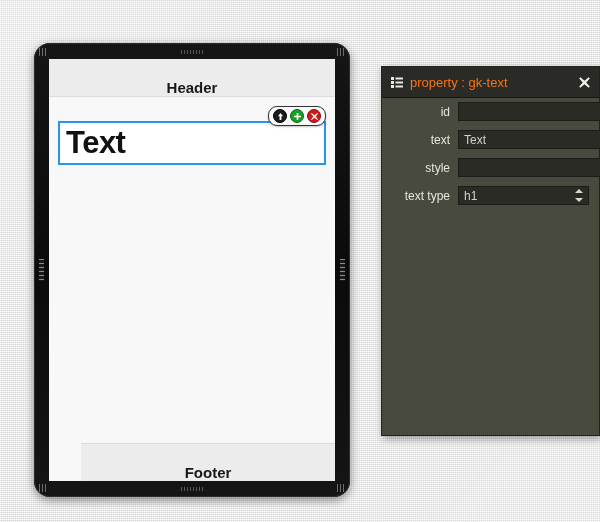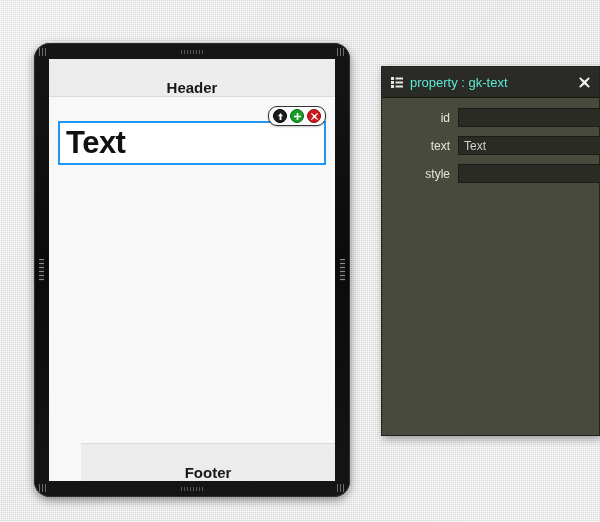--- a/index.html
+++ b/index.html
@@ -162,34 +162,34 @@
     border-bottom: 1px solid #16160f;
   }
   .prop-title-icon {
     width: 12px; height: 11px;
     margin-right: 7px;
     flex: none;
   }
   .prop-title-text {
     flex: 1;
     font-size: 13px;
-    color: #5eead4;
+    color: #f97316;
     white-space: nowrap;
   }
   .prop-close {
     width: 16px; height: 16px;
     display: flex; align-items: center; justify-content: center;
     color: #f2f2ee;
     font-size: 14px;
     font-weight: bold;
     line-height: 1;
     cursor: pointer;
   }
 
-  .prop-form { padding: 10px 10px 0 0; }
+  .prop-form { padding: 4px 10px 0 0; }
   .field-row {
     display: flex;
     align-items: center;
     margin-bottom: 9px;
   }
   .field-label {
     width: 76px;
     flex: none;
     text-align: right;
     padding-right: 8px;
@@ -324,18 +324,28 @@
       <div class="field-row">
         <div class="field-label">text</div>
         <input class="field-input filled" type="text" value="Text" style="">
       </div>
 
       <div class="field-row">
         <div class="field-label">style</div>
         <input class="field-input" type="text" value="" style="">
       </div>
 
+      <div class="field-row">
+        <div class="field-label">text type</div>
+        <div class="field-select">
+          <span class="sel-val">h1</span>
+          <span class="stepper">
+            <i class="up"></i>
+              <i class="down"></i>
+          </span>
+        </div>
+      </div>
 
 
     </div>
   </div>
 
 </div>
 
 </body></html>

